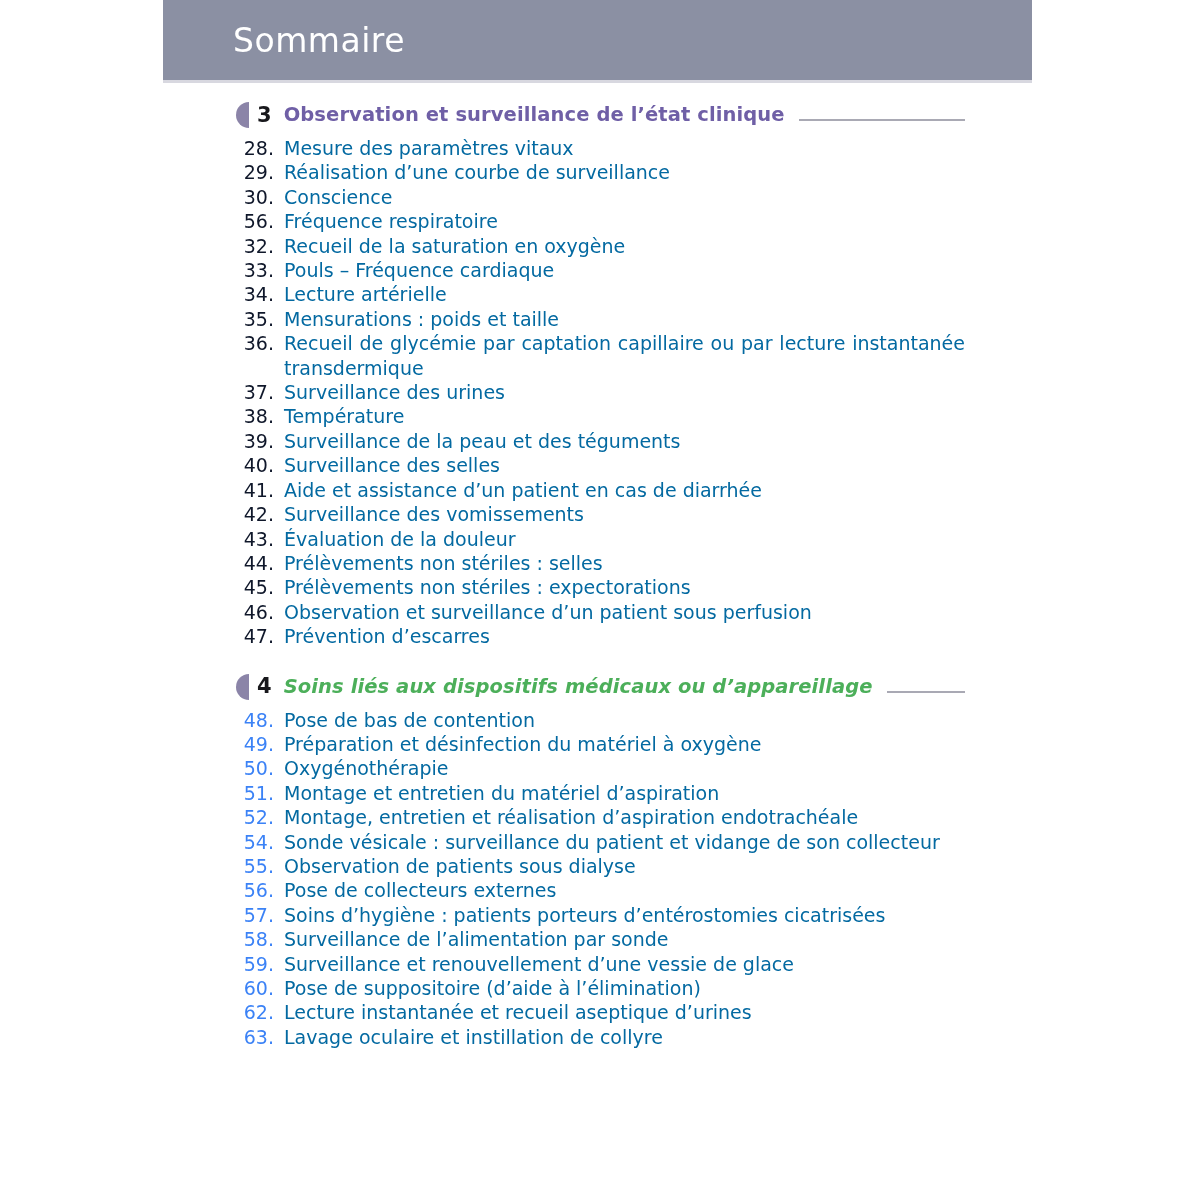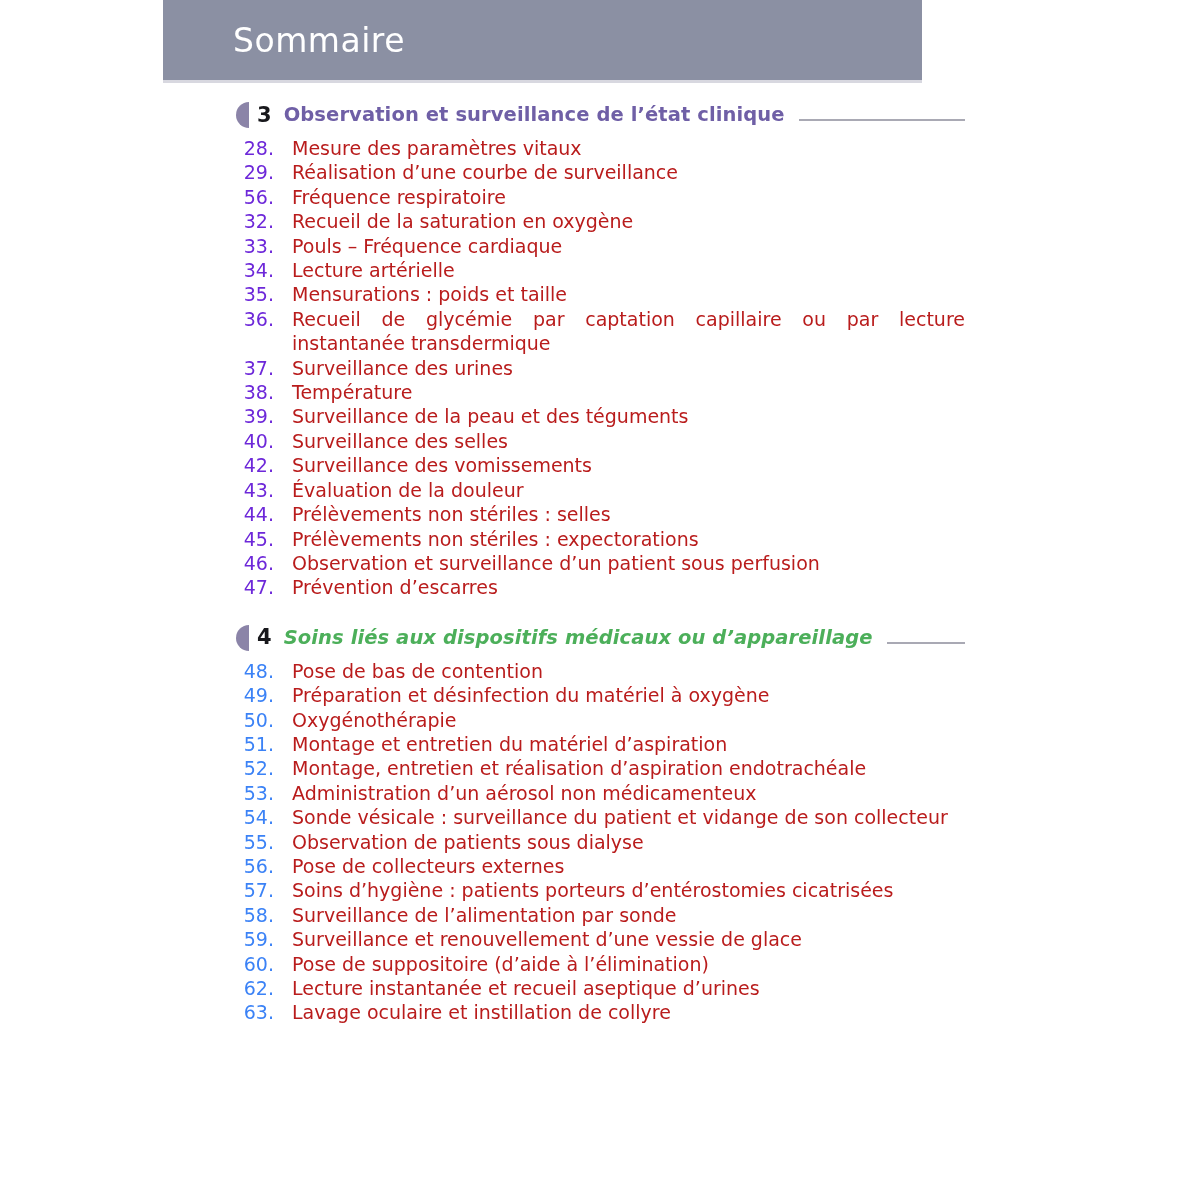--- a/index.html
+++ b/index.html
@@ -15,21 +15,21 @@
     color: #3c3c42;
     overflow: hidden;
     position: relative;
   }
 
   
   .header-band {
     position: absolute;
     left: 163px;
     top: 0;
-    width: 759px;
+    width: 869px;
     height: 80px;
     background: #8b90a3;
     box-sizing: border-box;
   }
   .header-band::after {
     content: "";
     position: absolute;
     left: 0;
     right: 0;
     bottom: -3px;
@@ -121,28 +121,27 @@
   .item-num {
     flex: 0 0 auto;
     width: 48px;
     text-align: right;
     font-size: 19px;
     font-weight: 500;
     padding-right: 10px;
     box-sizing: border-box;
     white-space: nowrap;
   }
-  .sec-purple .item-num { color: #6d28d9; }
+  .sec-purple .item-num { color: #0f172a; }
   .sec-green  .item-num { color: #3b82f6; }
   .item-text {
     flex: 1 1 auto;
     font-size: 19px;
-    color: #b91c1c;
+    color: #0369a1;
     text-align: left;
-    margin-left: 8px;
   }
   .item-text.justified {
     text-align: justify;
     text-align-last: left;
   }
 
   .section + .section {
     margin-top: 23px;
   }
 </style>
@@ -164,20 +163,24 @@
       <ul class="item-list">
         <li class="item">
           <span class="item-num">28.</span>
           <span class="item-text">Mesure des paramètres vitaux</span>
         </li>
         <li class="item">
           <span class="item-num">29.</span>
           <span class="item-text">Réalisation d’une courbe de surveillance</span>
         </li>
         <li class="item">
+          <span class="item-num">30.</span>
+          <span class="item-text">Conscience</span>
+        </li>
+        <li class="item">
           <span class="item-num">56.</span>
           <span class="item-text">Fréquence respiratoire</span>
         </li>
         <li class="item">
           <span class="item-num">32.</span>
           <span class="item-text">Recueil de la saturation en oxygène</span>
         </li>
         <li class="item">
           <span class="item-num">33.</span>
           <span class="item-text">Pouls – Fréquence cardiaque</span>
@@ -202,20 +205,24 @@
           <span class="item-num">38.</span>
           <span class="item-text">Température</span>
         </li>
         <li class="item">
           <span class="item-num">39.</span>
           <span class="item-text">Surveillance de la peau et des téguments</span>
         </li>
         <li class="item">
           <span class="item-num">40.</span>
           <span class="item-text">Surveillance des selles</span>
+        </li>
+        <li class="item">
+          <span class="item-num">41.</span>
+          <span class="item-text">Aide et assistance d’un patient en cas de diarrhée</span>
         </li>
         <li class="item">
           <span class="item-num">42.</span>
           <span class="item-text">Surveillance des vomissements</span>
         </li>
         <li class="item">
           <span class="item-num">43.</span>
           <span class="item-text">Évaluation de la douleur</span>
         </li>
         <li class="item">
@@ -258,24 +265,20 @@
         </li>
         <li class="item">
           <span class="item-num">51.</span>
           <span class="item-text">Montage et entretien du matériel d’aspiration</span>
         </li>
         <li class="item">
           <span class="item-num">52.</span>
           <span class="item-text">Montage, entretien et réalisation d’aspiration endotrachéale</span>
         </li>
         <li class="item">
-          <span class="item-num">53.</span>
-          <span class="item-text">Administration d’un aérosol non médicamenteux</span>
-        </li>
-        <li class="item">
           <span class="item-num">54.</span>
           <span class="item-text">Sonde vésicale : surveillance du patient et vidange de son collecteur</span>
         </li>
         <li class="item">
           <span class="item-num">55.</span>
           <span class="item-text">Observation de patients sous dialyse</span>
         </li>
         <li class="item">
           <span class="item-num">56.</span>
           <span class="item-text">Pose de collecteurs externes</span>

